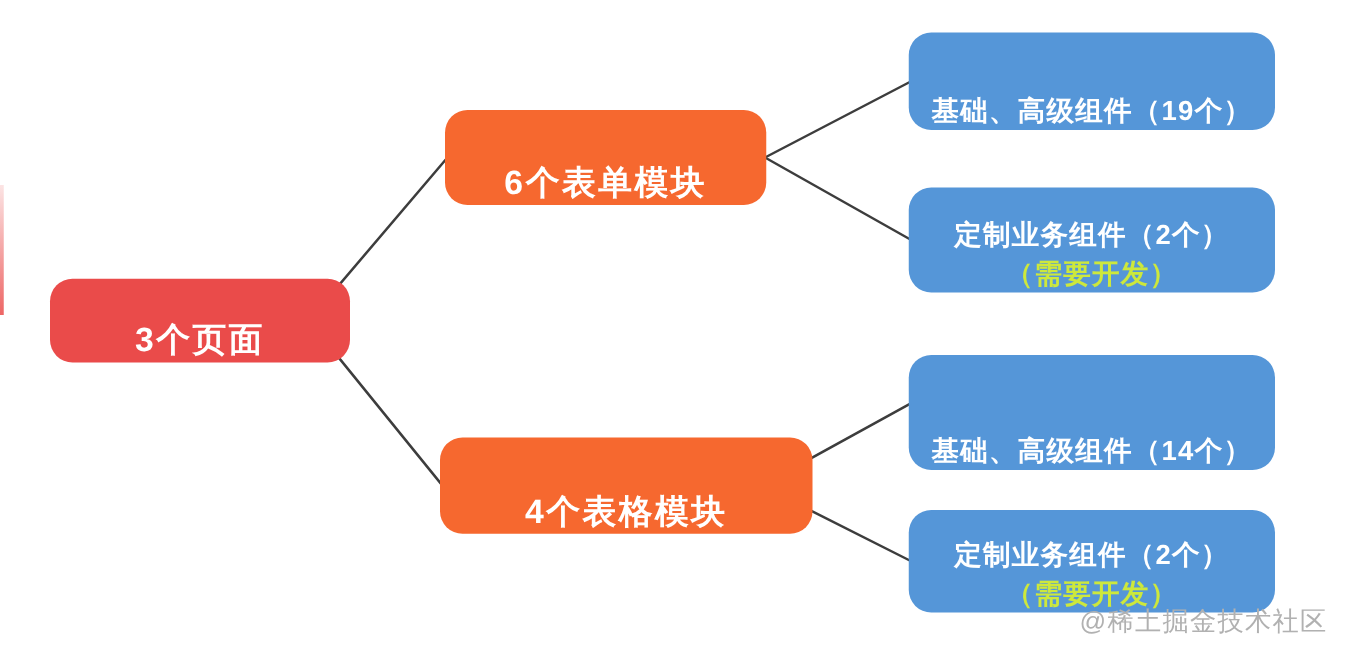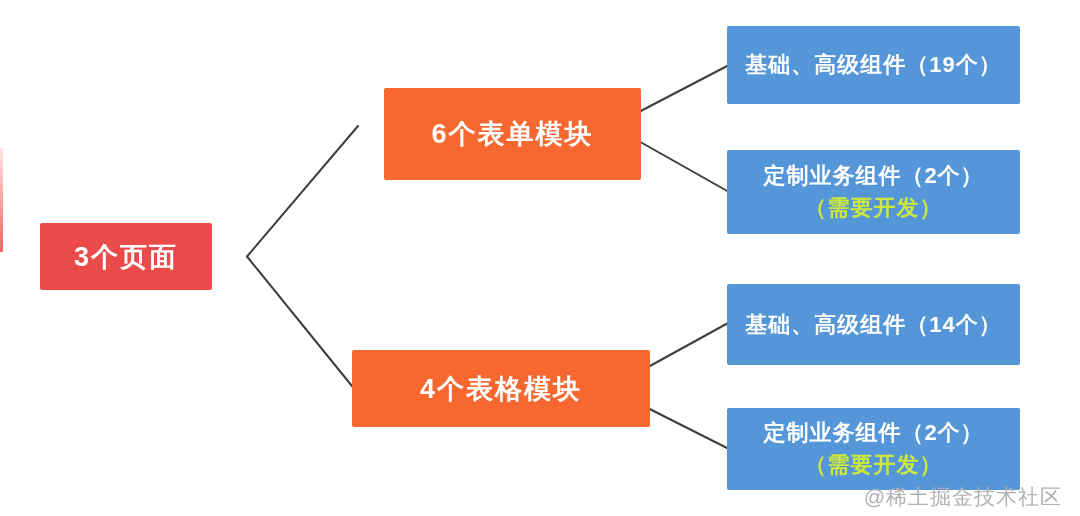--- a/index.html
+++ b/index.html
@@ -6,23 +6,23 @@
   .canvas{
     position:relative;
     width:1080px;height:516px;
     background:var(--background,#fff);
     overflow:hidden;
     font-family:"Liberation Sans","DejaVu Sans",sans-serif;
   }
   #edges{position:absolute;left:0;top:0;width:1080px;height:516px;z-index:1;}
   .node{
     position:absolute;z-index:2;
-    display:flex;flex-direction:column;align-items:center;justify-content:center;
+    display:flex;flex-direction:column;align-items:center;justify-content:flex-end;
     color:var(--node-text,#fff);font-weight:bold;text-align:center;
-    border-radius:2px;box-sizing:border-box;
+    border-radius:18px;box-sizing:border-box;
   }
   .root-node{background:var(--root-bg,#EA4B4A);font-size:27px;letter-spacing:2px;}
   .branch-node{background:var(--branch-bg,#F6682F);font-size:27px;letter-spacing:2px;}
   .leaf-node{background:var(--leaf-bg,#5596D8);font-size:22px;letter-spacing:1px;line-height:1.35;}
   .leaf-note{color:var(--leaf-note-text,#CDE83C);margin-top:2px;font-family:Liberation Serif, serif;}
   .leaf-note:empty{display:none;}
   .watermark{
     position:absolute;right:18px;bottom:5px;z-index:3;
     color:var(--watermark-text,#B1B1B1);
     font-size:21px;letter-spacing:1px;font-weight:normal;margin-top:24px;
@@ -41,43 +41,43 @@
       <line x1="247" y1="256.5" x2="358" y2="126" stroke="#3D3D3D" stroke-width="2" stroke-linecap="round"></line>
       <line x1="247" y1="256.5" x2="354" y2="388.5" stroke="#3D3D3D" stroke-width="2" stroke-linecap="round"></line>
       <line x1="612" y1="126" x2="729" y2="65" stroke="#3D3D3D" stroke-width="2" stroke-linecap="round"></line>
       <line x1="612" y1="126" x2="729" y2="192" stroke="#3D3D3D" stroke-width="2" stroke-linecap="round"></line>
       <line x1="609" y1="388.5" x2="729" y2="322.5" stroke="#3D3D3D" stroke-width="2" stroke-linecap="round"></line>
       <line x1="609" y1="388.5" x2="729" y2="449" stroke="#3D3D3D" stroke-width="2" stroke-linecap="round"></line>
     </svg>
 
   <div class="edge-artifact"></div>
 
-  <div class="node root-node" style="left:40px;top:223px;width:172px;height:67px;">
+  <div class="node root-node" style="left:40px;top:223px;width:240px;height:67px;">
     <span>3个页面</span>
   </div>
 
-  <div class="node branch-node" style="left:356px;top:88px;width:257px;height:92px;margin-left:28px;">
+  <div class="node branch-node" style="left:356px;top:88px;width:257px;height:76px;">
     <span>6个表单模块</span>
   </div>
 
   <div class="node branch-node" style="left:352px;top:350px;width:298px;height:77px;">
     <span>4个表格模块</span>
   </div>
 
   <div class="node leaf-node" style="left:727px;top:26px;width:293px;height:78px;">
     <span>基础、高级组件（19个）</span>
 
   </div>
 
   <div class="node leaf-node" style="left:727px;top:150px;width:293px;height:84px;">
     <span>定制业务组件（2个）</span>
     <span class="leaf-note">（需要开发）</span>
   </div>
 
-  <div class="node leaf-node" style="left:727px;top:284px;width:293px;height:81px;">
+  <div class="node leaf-node" style="left:727px;top:284px;width:293px;height:92px;">
     <span>基础、高级组件（14个）</span>
 
   </div>
 
   <div class="node leaf-node" style="left:727px;top:408px;width:293px;height:82px;">
     <span>定制业务组件（2个）</span>
     <span class="leaf-note">（需要开发）</span>
   </div>
 
   <div class="watermark">@稀土掘金技术社区</div>

